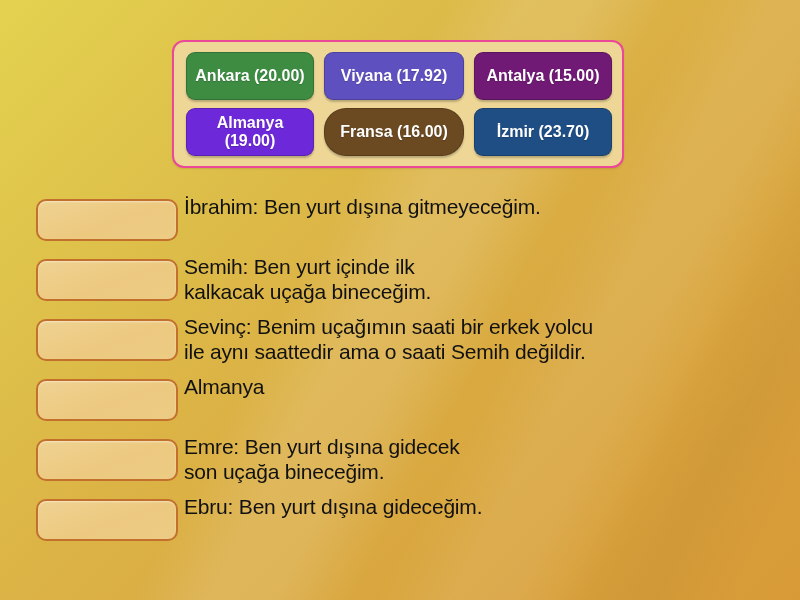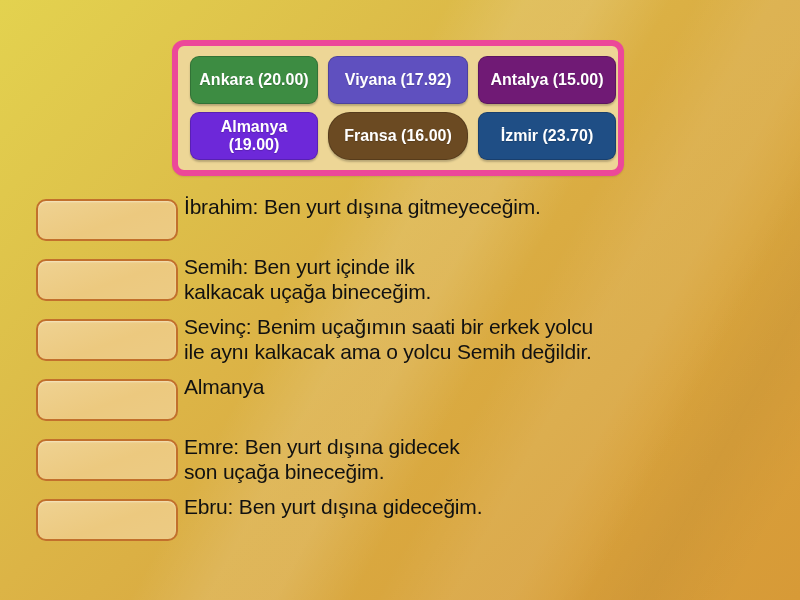--- a/index.html
+++ b/index.html
@@ -36,21 +36,21 @@
   }
 
   
   .word-bank {
     position: absolute;
     left: 172px;
     top: 40px;
     width: 452px;
     padding: 10px 12px;
     background: #edd696;
-    border: 6px solid #ec4899;
+    border: 2px solid #ec4899;
     border-radius: 12px;
     box-shadow: 0 1px 2px rgba(0,0,0,0.10);
   }
 
   .bank-row {
     display: flex;
     gap: 10px;
   }
   .bank-row + .bank-row { margin-top: 8px; }
 
@@ -153,21 +153,21 @@
 
   <div class="answer-row">
     <div class="drop-zone"></div>
     <div class="answer-text">Semih: Ben yurt içinde ilk
 kalkacak uçağa bineceğim.</div>
   </div>
 
   <div class="answer-row">
     <div class="drop-zone"></div>
     <div class="answer-text">Sevinç: Benim uçağımın saati bir erkek yolcu
-ile aynı kalkacak ama o yolcu Semih değildir.</div>
+ile aynı saattedir ama o saati Semih değildir.</div>
   </div>
 
   <div class="answer-row">
     <div class="drop-zone"></div>
     <div class="answer-text">Almanya</div>
   </div>
 
   <div class="answer-row">
     <div class="drop-zone"></div>
     <div class="answer-text">Emre: Ben yurt dışına gidecek

